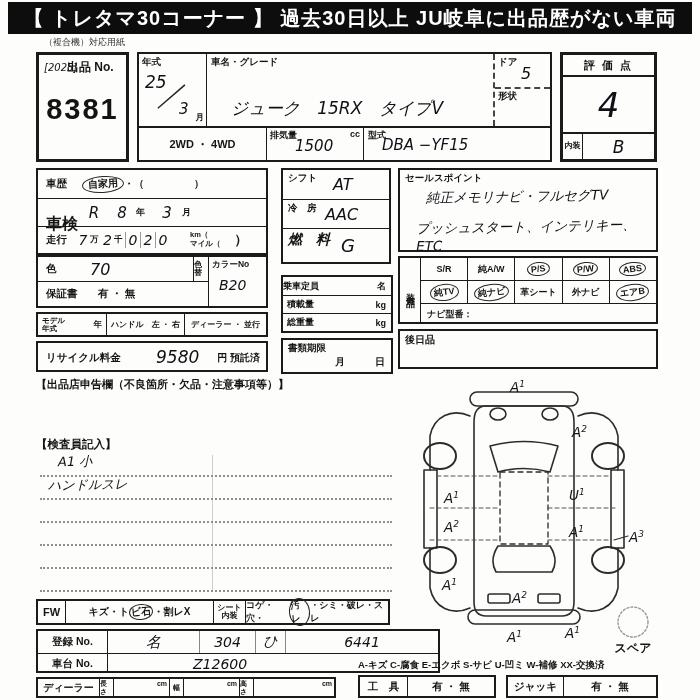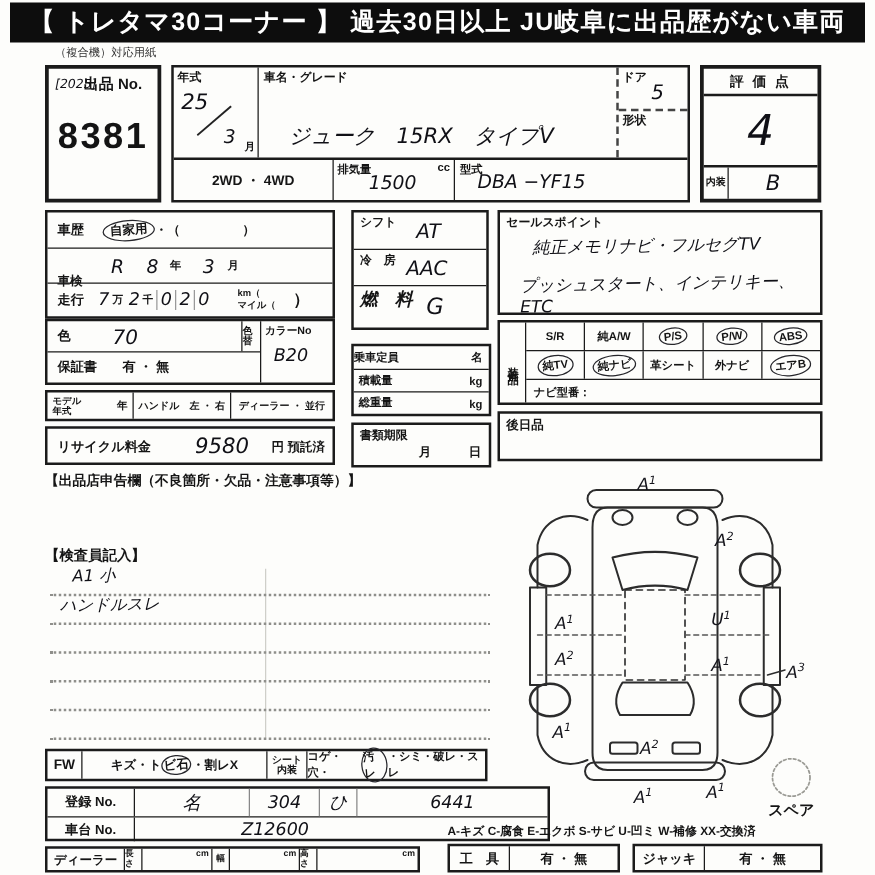--- a/index.html
+++ b/index.html
@@ -88,21 +88,21 @@
     </div>
   </div>
 
   <div class="box" style="left:36px;top:168px;width:232px;height:87px;">
     <div class="row" style="height:28px;align-items:center;">
       <span class="lbl" style="margin-left:8px;font-size:10.5px;width:36px;">車歴</span>
       <span class="ellipse-mark lbl" style="font-size:10px;">自家用</span>
       <span class="lbl" style="font-size:10px;">・（　　　　　）</span>
     </div>
     <div class="row bd-t" style="height:28px;align-items:center;">
-      <span class="lbl" style="margin-left:8px;font-size:10px;width:34px;margin-top:24px;">車検</span>
+      <span class="lbl" style="margin-left:8px;font-size:16px;width:34px;margin-top:24px;">車検</span>
       <span class="hw" style="font-size:15px;width:28px;text-align:center;">R</span>
       <span class="hw" style="font-size:15px;width:28px;text-align:center;">8</span>
       <span class="lbl" style="font-size:9px;width:16px;">年</span>
       <span class="hw" style="font-size:15px;width:30px;text-align:center;">3</span>
       <span class="lbl" style="font-size:9px;">月</span>
     </div>
     <div class="row bd-t" style="height:27px;align-items:center;">
       <span class="lbl" style="margin-left:8px;font-size:10.5px;width:30px;">走行</span>
       <span class="hw" style="font-size:14px;width:14px;text-align:center;">7</span>
       <span class="lbl" style="font-size:8.5px;width:11px;">万</span>

